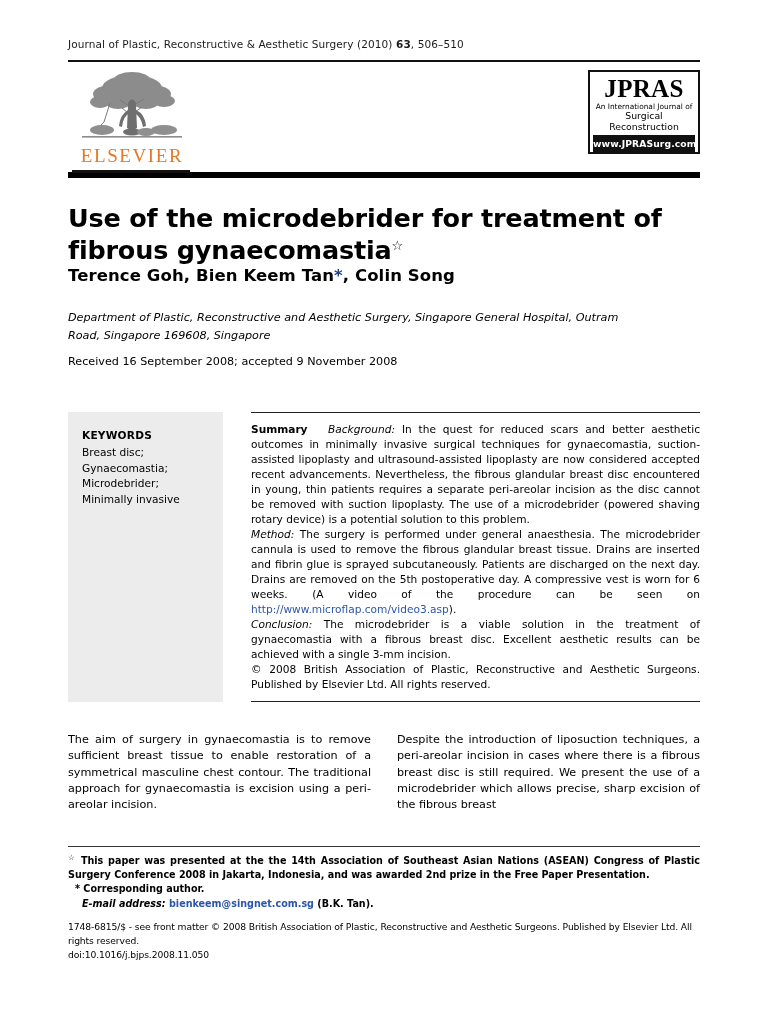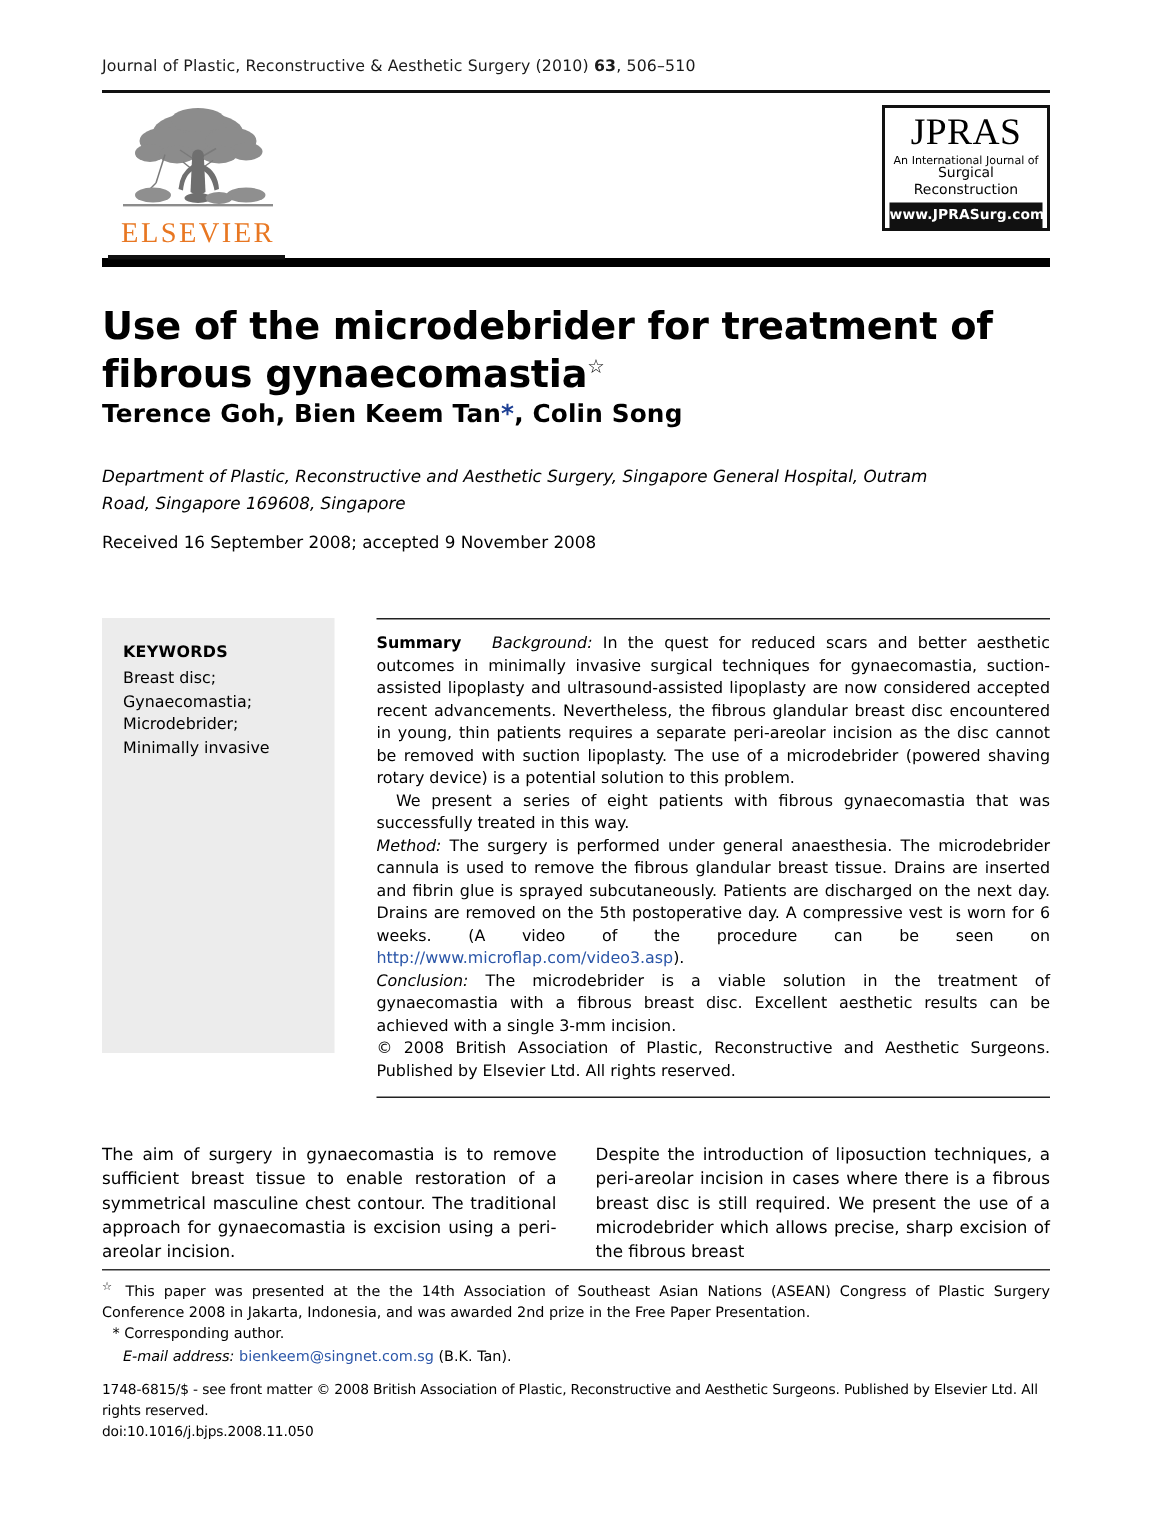--- a/index.html
+++ b/index.html
@@ -76,21 +76,21 @@
     width: 112px;
     border: 2.5px solid #111;
     background: #fff;
     box-sizing: border-box;
     padding: 4px 3px 0 3px;
     text-align: center;
   }
   .jpras .big {
     font-family: "Liberation Serif", "DejaVu Serif", serif;
     font-size: 25px;
-    font-weight: normal;
+    font-weight: bold;
     letter-spacing: 0.3px;
     line-height: 1.02;
     color: #000;
   }
   .jpras .sub1 {
     font-size: 7.4px;
     line-height: 1.15;
     margin-top: 1px;
   }
   .jpras .sub2 {
@@ -212,20 +212,21 @@
     line-height: 1.42;
   }
   .footnotes .divider {
     border-top: 1px solid #333;
     margin-bottom: 6px;
     width: 100%;
   }
   .footnotes .fn {
     margin: 0 0 1px 0;
     text-align: justify;
+    font-weight: bold;
   }
   .footnotes .fn.corr { padding-left: 7px; }
   .footnotes .fn.mail { padding-left: 14px; }
   .footnotes .mark { vertical-align: super; font-size: 7.5px; }
   .footnotes .it { font-style: italic; }
   .footnotes .lnk { color: #2b56a8; }
 
   .imprint {
     position: absolute;
     left: 68px;
@@ -317,21 +318,20 @@
       <div>Breast disc;</div>
       <div>Gynaecomastia;</div>
       <div>Microdebrider;</div>
       <div>Minimally invasive</div>
     </div>
 
     <div class="absbody">
       <p>
         <span class="lbl-b">Summary</span>&nbsp;&nbsp;&nbsp;<span class="lbl-i">Background:</span><span> In the quest for reduced scars and better aesthetic outcomes in minimally invasive surgical techniques for gynaecomastia, suction-assisted lipoplasty and ultrasound-assisted lipoplasty are now considered accepted recent advancements. Nevertheless, the fibrous glandular breast disc encountered in young, thin patients requires a separate peri-areolar incision as the disc cannot be removed with suction lipoplasty. The use of a microdebrider (powered shaving rotary device) is a potential solution to this problem.</span>
       </p>
-      <p class="indent">We present a series of eight patients with fibrous gynaecomastia that was successfully treated in this way.</p>
       <p>
         <span class="lbl-i">Method:</span><span> The surgery is performed under general anaesthesia. The microdebrider cannula is used to remove the fibrous glandular breast tissue. Drains are inserted and fibrin glue is sprayed subcutaneously. Patients are discharged on the next day. Drains are removed on the 5th postoperative day. A compressive vest is worn for 6 weeks. (A video of the procedure can be seen on </span><span class="lnk">http://www.microflap.com/video3.asp</span><span>).</span>
       </p>
       <p>
         <span class="lbl-i">Conclusion:</span><span> The microdebrider is a viable solution in the treatment of gynaecomastia with a fibrous breast disc. Excellent aesthetic results can be achieved with a single 3-mm incision.</span>
       </p>
       <p>© 2008 British Association of Plastic, Reconstructive and Aesthetic Surgeons. Published by Elsevier Ltd. All rights reserved.</p>
     </div>
   </div>
 

